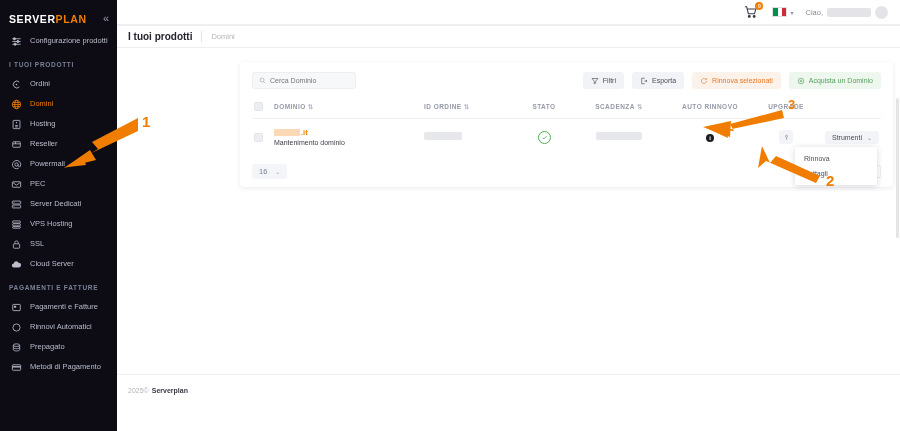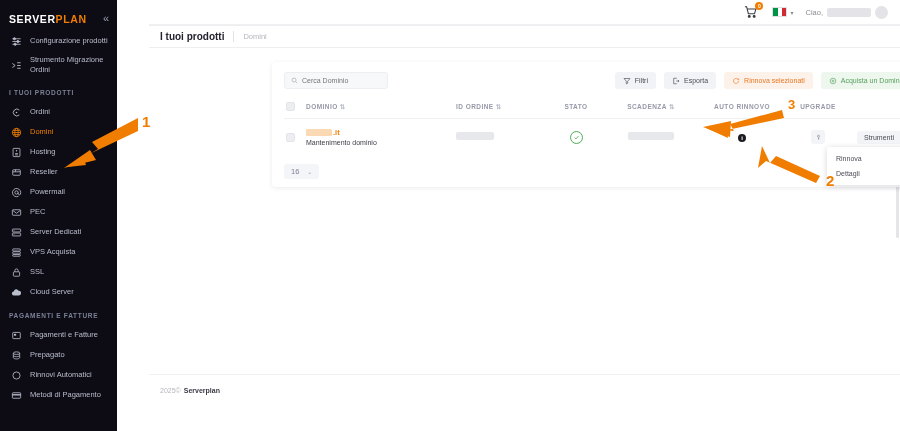--- a/index.html
+++ b/index.html
@@ -48,21 +48,21 @@
     width: 11px; height: 11px; flex: 0 0 11px;
     display: flex; align-items: center; justify-content: center;
     color: #b9bdcc;
   }
   .nav-item .ico svg { width: 11px; height: 11px; display: block; }
   .nav-item.active { color: #f07d00; }
   .nav-item.active .ico { color: #f07d00; }
   .nav-item .lbl { white-space: pre-line; }
 
   
-  .main { flex: 1; height: 431px; background: #ffffff; position: relative; margin-left: 32px; }
+  .main { flex: 1; height: 431px; background: #ffffff; position: relative; }
 
   .topbar {
     height: 25px; background: #ffffff;
     display: flex; align-items: center; justify-content: flex-end;
     padding-right: 12px; gap: 12px;
     border-bottom: 1px solid #f0f0f3;
   }
   .cart-wrap { position: relative; width: 16px; height: 14px; }
   .cart-wrap svg { width: 14px; height: 14px; color: #3b3b46; }
   .cart-badge {
@@ -262,29 +262,20 @@
         <span class="ico">
             <svg viewBox="0 0 16 16" fill="none" stroke="currentColor" stroke-width="1.2">
               <path d="M2 4h12M2 8h12M2 12h12"></path>
               <circle cx="5" cy="4" r="1.6" fill="currentColor"></circle>
               <circle cx="10" cy="8" r="1.6" fill="currentColor"></circle>
               <circle cx="6" cy="12" r="1.6" fill="currentColor"></circle>
             </svg>
           </span>
         <span class="lbl">Configurazione prodotti</span>
       </div>
-      <div class="nav-item">
-        <span class="ico">
-            <svg viewBox="0 0 16 16" fill="none" stroke="currentColor" stroke-width="1.3">
-              <path d="M2 5l4 3-4 3"></path>
-              <path d="M9 4h5M9 8h5M9 12h5"></path>
-            </svg>
-          </span>
-        <span class="lbl">Strumento Migrazione Ordini</span>
-      </div>
     </div>
 
     <div class="nav-section-title">I TUOI PRODOTTI</div>
     <div>
       <div class="nav-item">
         <span class="ico">
             <svg viewBox="0 0 16 16" fill="none" stroke="currentColor" stroke-width="1.3">
               <path d="M12 4.5a5 5 0 1 0 0 7"></path>
               <circle cx="8" cy="8" r="1.2" fill="currentColor" stroke="none"></circle>
             </svg>
@@ -350,21 +341,21 @@
         <span class="lbl">Server Dedicati</span>
       </div>
       <div class="nav-item">
         <span class="ico">
             <svg viewBox="0 0 16 16" fill="none" stroke="currentColor" stroke-width="1.2">
               <rect x="2.5" y="2.8" width="11" height="3.1" rx="0.7"></rect>
               <rect x="2.5" y="6.9" width="11" height="3.1" rx="0.7"></rect>
               <rect x="2.5" y="11" width="11" height="2.4" rx="0.7"></rect>
             </svg>
           </span>
-        <span class="lbl">VPS Acquista</span>
+        <span class="lbl">VPS Hosting</span>
       </div>
       <div class="nav-item">
         <span class="ico">
             <svg viewBox="0 0 16 16" fill="none" stroke="currentColor" stroke-width="1.2">
               <rect x="3.5" y="7" width="9" height="6.4" rx="1"></rect>
               <path d="M5.6 7V5.2a2.4 2.4 0 0 1 4.8 0V7"></path>
             </svg>
           </span>
         <span class="lbl">SSL</span>
       </div>
@@ -381,38 +372,38 @@
     <div class="nav-section-title">PAGAMENTI E FATTURE</div>
     <div>
       <div class="nav-item">
         <span class="ico">
             <svg viewBox="0 0 16 16" fill="none" stroke="currentColor" stroke-width="1.2">
               <rect x="2.5" y="3.5" width="11" height="9" rx="1"></rect>
               <rect x="4.3" y="5.6" width="3.2" height="2.6" fill="currentColor" stroke="none"></rect>
             </svg>
           </span>
         <span class="lbl">Pagamenti e Fatture</span>
+      </div>
+      <div class="nav-item">
+        <span class="ico">
+            <svg viewBox="0 0 16 16" fill="none" stroke="currentColor" stroke-width="1.2">
+              <circle cx="8" cy="8" r="5.2"></circle>
+            </svg>
+          </span>
+        <span class="lbl">Rinnovi Automatici</span>
       </div>
       <div class="nav-item">
         <span class="ico">
             <svg viewBox="0 0 16 16" fill="none" stroke="currentColor" stroke-width="1.2">
               <ellipse cx="8" cy="4.6" rx="4.6" ry="1.9"></ellipse>
               <path d="M3.4 4.6v3.2c0 1 2 1.9 4.6 1.9s4.6-.9 4.6-1.9V4.6"></path>
               <path d="M3.4 7.9v3.2c0 1 2 1.9 4.6 1.9s4.6-.9 4.6-1.9V7.9"></path>
             </svg>
           </span>
         <span class="lbl">Prepagato</span>
-      </div>
-      <div class="nav-item">
-        <span class="ico">
-            <svg viewBox="0 0 16 16" fill="none" stroke="currentColor" stroke-width="1.2">
-              <circle cx="8" cy="8" r="5.2"></circle>
-            </svg>
-          </span>
-        <span class="lbl">Rinnovi Automatici</span>
       </div>
       <div class="nav-item">
         <span class="ico">
             <svg viewBox="0 0 16 16" fill="none" stroke="currentColor" stroke-width="1.2">
               <rect x="2" y="4" width="12" height="8" rx="1"></rect>
               <path d="M2 7h12" stroke-width="2"></path>
             </svg>
           </span>
         <span class="lbl">Metodi di Pagamento</span>
       </div>

